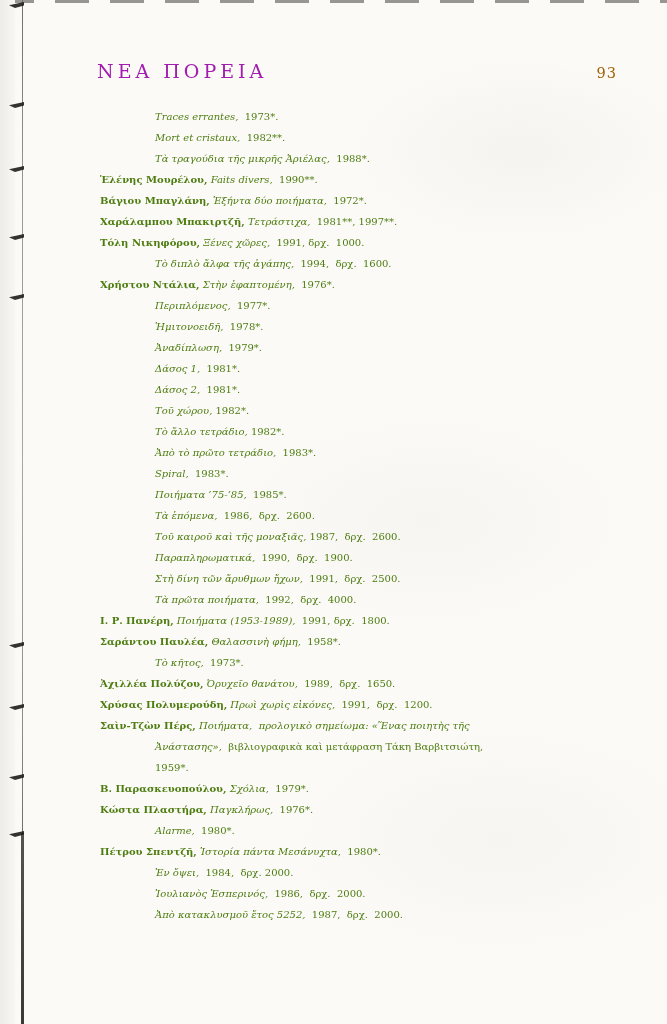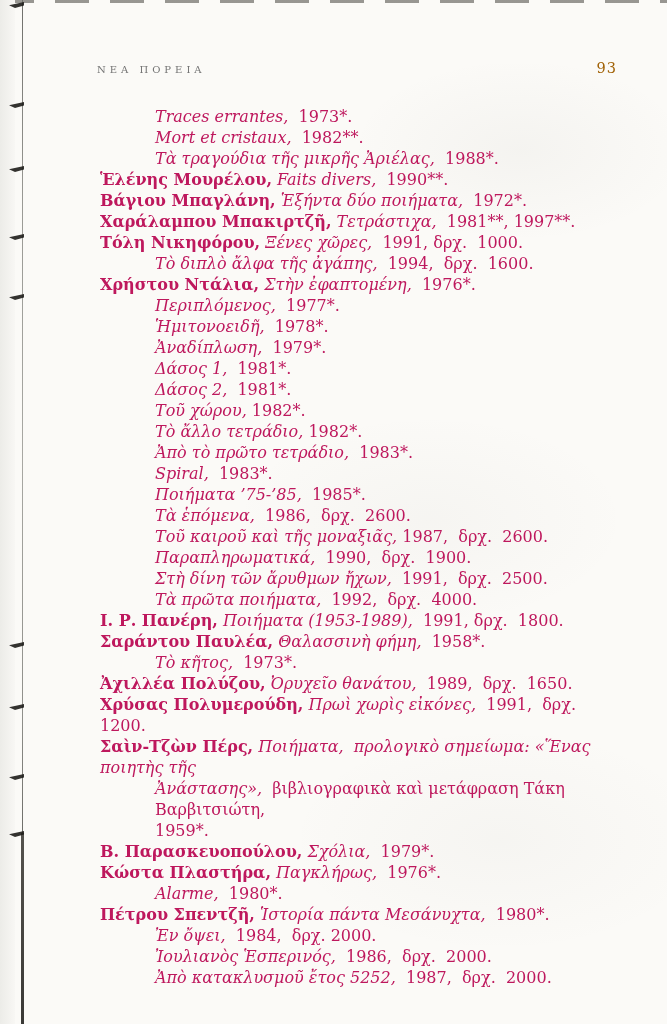--- a/index.html
+++ b/index.html
@@ -40,31 +40,31 @@
     clip-path: polygon(0 55%, 100% 0, 100% 60%, 40% 100%);
     opacity: .9;
   }
 
   
   .header-row {
     position: absolute; left: 97px; top: 60px; width: 520px;
     display: flex; justify-content: space-between; align-items: baseline;
   }
   .journal-title {
-    font-size: 10px; letter-spacing: 4px; color: #737373;
+    font-size: 19px; letter-spacing: 4px; color: #a21caf;
   }
   .page-number {
     font-size: 14.5px; letter-spacing: 1px; color: #a16207;
   }
 
   
   .entries {
     position: absolute; left: 100px; top: 106px; width: 530px;
-    font-size: 16px; line-height: 21px;
-    color: #be185d;
+    font-size: 10px; line-height: 21px;
+    color: #4d7c0f;
     white-space: pre-wrap;
   }
   .line { min-height: 21px; }
   .line.indent { padding-left: 55px; }
   .s-b { font-weight: bold; margin-top: 15px; }
   .s-i { font-style: italic; }
   .s-r { font-style: normal; }
 </style>
 </head>
 <body>

